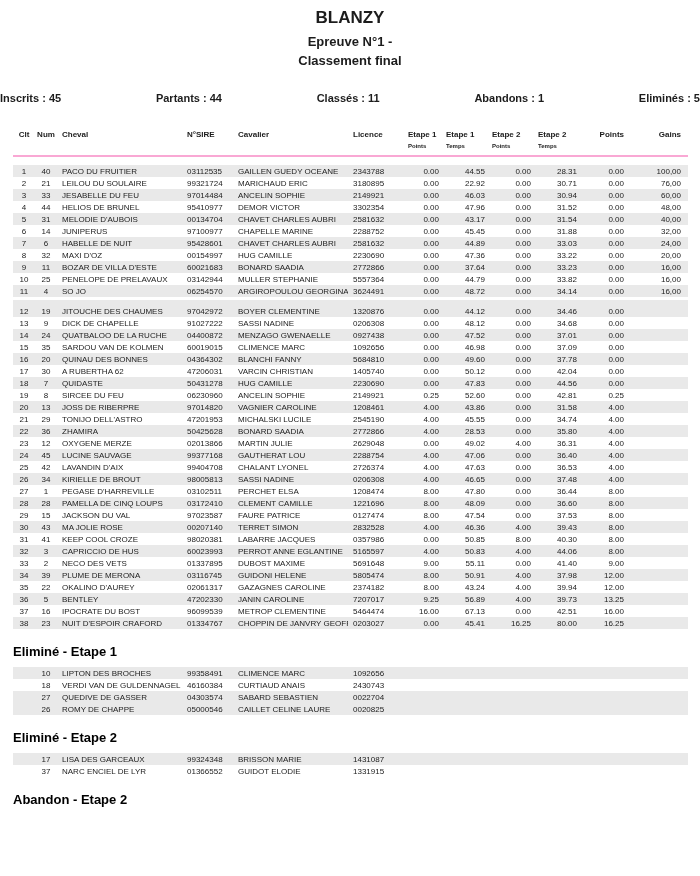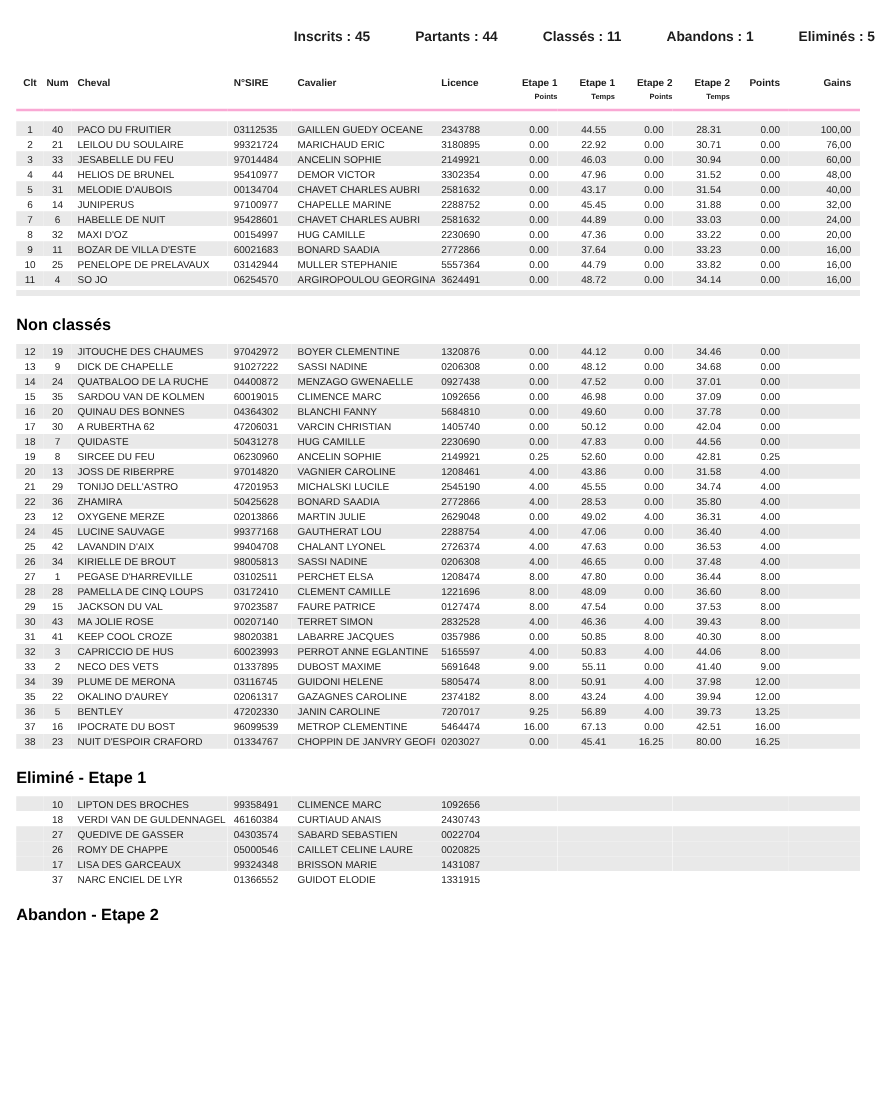--- a/index.html
+++ b/index.html
@@ -1,43 +1,48 @@
 <!DOCTYPE html>
 <html><head>
 <meta charset="utf-8">
 <style>
   html,body{margin:0;padding:0;background:#ffffff;}
   body{font-family:"Liberation Sans","DejaVu Sans",sans-serif;color:#1c1c1c;}
   .page{width:700px;height:876px;overflow:hidden;background:#fff;}
   .doc-header{text-align:center;padding-top:8px;}
   .doc-title{font-size:17px;font-weight:bold;margin:0 0 6px 0;}
   .doc-sub{font-size:13px;font-weight:bold;margin:4px 0;}
-  .stats{display:flex;justify-content:flex-end;gap:36px;font-weight:bold;font-size:11px;margin-top:24px;}
+  .stats{display:flex;justify-content:space-between;gap:36px;font-weight:bold;font-size:11px;margin-top:24px;}
   .results{border-collapse:collapse;table-layout:fixed;width:675px;margin-left:13px;}
   .results td{padding:0;font-size:8px;height:12px;line-height:11px;overflow:hidden;white-space:nowrap;vertical-align:middle;}
   .results th{padding:0 0 4px 0;font-size:8px;font-weight:bold;vertical-align:top;line-height:9px;
               border-bottom:2px solid #f9a8d4;overflow:hidden;white-space:nowrap;}
   .results th .sub{font-size:6px;margin-top:3px;font-weight:bold;color:#222;}
   .c{text-align:center;}
   .l{text-align:left;padding-left:5px !important;}
   .r{text-align:right;padding-right:7px !important;}
-  .ctr{text-align:right;}
+  .ctr{text-align:left;}
   .stripe{background:#e9e9e9;}
   .tiny{font-size:6.3px;}
   .gap td{height:8px;background:#fff;}
   .microgap td{height:3px;background:#fff;}
   .thinbar td{height:5px;}
   .section-title{font-size:13px;font-weight:bold;margin:15px 0 8px 13px;color:#000;}
   .first-table{margin-top:26px;}
 </style>
 </head>
 <body>
 
 <div class="page">
 
+  <div class="doc-header">
+    <div class="doc-title">BLANZY</div>
+    <div class="doc-sub">Epreuve N°1 -</div>
+    <div class="doc-sub">Classement final</div>
+  </div>
 
   <div class="stats">
     <span>Inscrits : 45</span>
     <span>Partants : 44</span>
     <span>Classés : 11</span>
     <span>Abandons : 1</span>
     <span>Eliminés : 5</span>
   </div>
 
   <table class="results first-table">
@@ -244,21 +249,20 @@
         <tr class="microgap">
           <td colspan="12"></td>
         </tr>
         <tr class="thinbar stripe">
           <td colspan="12"></td>
         </tr>
       </tbody>
   </table>
 
   <div id="sections-container">
-      <div class="section-title">Non classés</div>
       <table class="results">
         <colgroup>
       <col style="width:22px">
           <col style="width:22px">
           <col style="width:125px">
           <col style="width:51px">
       <col style="width:115px">
           <col style="width:60px">
           <col style="width:38px">
           <col style="width:46px">
@@ -734,20 +738,21 @@
             <td class="l">0020825</td>
             <td class="r"></td>
             <td class="r"></td>
             <td class="r"></td>
             <td class="r"></td>
             <td class="r"></td>
             <td class="r"></td>
           </tr>
         </tbody>
       </table>
+      <div class="section-title">Eliminé - Etape 2</div>
       <table class="results">
         <colgroup>
       <col style="width:22px">
           <col style="width:22px">
           <col style="width:125px">
           <col style="width:51px">
       <col style="width:115px">
           <col style="width:60px">
           <col style="width:38px">
           <col style="width:46px">

